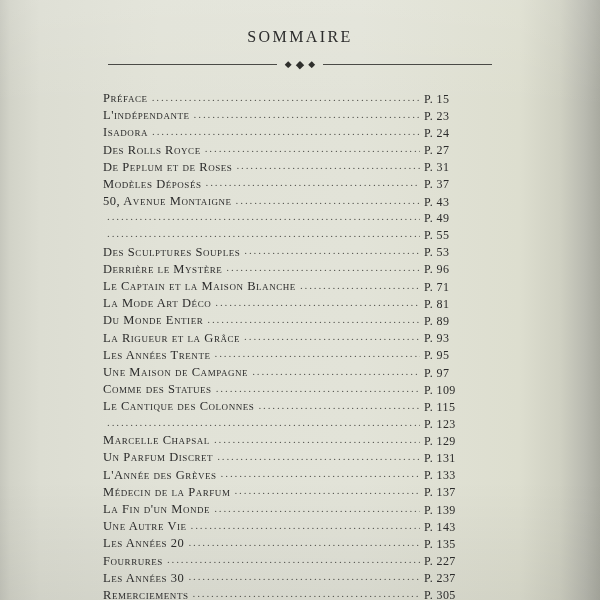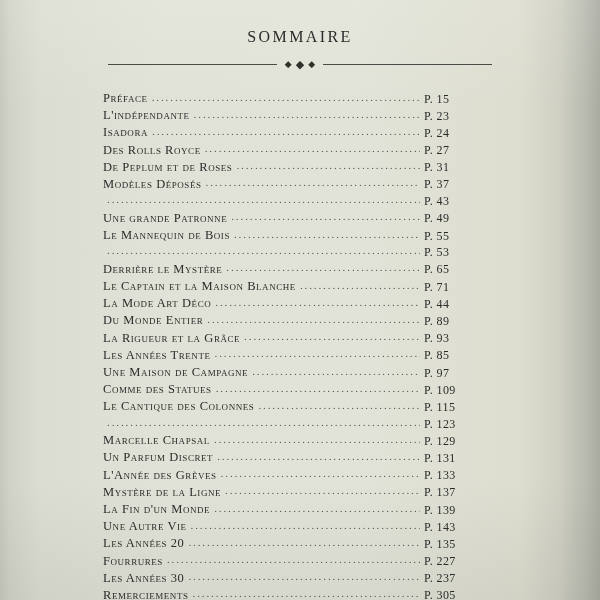--- a/index.html
+++ b/index.html
@@ -177,66 +177,66 @@
           <span class="toc-label">De Peplum et de Roses</span>
           <span class="toc-dots">........................................................................................................................</span>
           <span class="toc-page">P. 31</span>
         </li>
         <li class="toc-row">
           <span class="toc-label">Modèles Déposés</span>
           <span class="toc-dots">........................................................................................................................</span>
           <span class="toc-page">P. 37</span>
         </li>
         <li class="toc-row">
+          <span class="toc-label">50, Avenue Montaigne</span>
           <span class="toc-dots">........................................................................................................................</span>
           <span class="toc-page">P. 43</span>
         </li>
         <li class="toc-row">
-          <span class="toc-label">Une grande Patronne</span>
           <span class="toc-dots">........................................................................................................................</span>
           <span class="toc-page">P. 49</span>
         </li>
         <li class="toc-row">
-          <span class="toc-label">Le Mannequin de Bois</span>
           <span class="toc-dots">........................................................................................................................</span>
           <span class="toc-page">P. 55</span>
         </li>
         <li class="toc-row">
+          <span class="toc-label">Des Sculptures Souples</span>
           <span class="toc-dots">........................................................................................................................</span>
           <span class="toc-page">P. 53</span>
         </li>
         <li class="toc-row">
           <span class="toc-label">Derrière le Mystère</span>
           <span class="toc-dots">........................................................................................................................</span>
-          <span class="toc-page">P. 65</span>
+          <span class="toc-page">P. 96</span>
         </li>
         <li class="toc-row">
           <span class="toc-label">Le Captain et la Maison Blanche</span>
           <span class="toc-dots">........................................................................................................................</span>
           <span class="toc-page">P. 71</span>
         </li>
         <li class="toc-row">
           <span class="toc-label">La Mode Art Déco</span>
           <span class="toc-dots">........................................................................................................................</span>
-          <span class="toc-page">P. 44</span>
+          <span class="toc-page">P. 81</span>
         </li>
         <li class="toc-row">
           <span class="toc-label">Du Monde Entier</span>
           <span class="toc-dots">........................................................................................................................</span>
           <span class="toc-page">P. 89</span>
         </li>
         <li class="toc-row">
           <span class="toc-label">La Rigueur et la Grâce</span>
           <span class="toc-dots">........................................................................................................................</span>
           <span class="toc-page">P. 93</span>
         </li>
         <li class="toc-row">
           <span class="toc-label">Les Années Trente</span>
           <span class="toc-dots">........................................................................................................................</span>
-          <span class="toc-page">P. 85</span>
+          <span class="toc-page">P. 95</span>
         </li>
         <li class="toc-row">
           <span class="toc-label">Une Maison de Campagne</span>
           <span class="toc-dots">........................................................................................................................</span>
           <span class="toc-page">P. 97</span>
         </li>
         <li class="toc-row">
           <span class="toc-label">Comme des Statues</span>
           <span class="toc-dots">........................................................................................................................</span>
           <span class="toc-page">P. 109</span>
@@ -259,21 +259,21 @@
           <span class="toc-label">Un Parfum Discret</span>
           <span class="toc-dots">........................................................................................................................</span>
           <span class="toc-page">P. 131</span>
         </li>
         <li class="toc-row">
           <span class="toc-label">L'Année des Grèves</span>
           <span class="toc-dots">........................................................................................................................</span>
           <span class="toc-page">P. 133</span>
         </li>
         <li class="toc-row">
-          <span class="toc-label">Mystère de la Ligne</span>
+          <span class="toc-label">Médecin de la Parfum</span>
           <span class="toc-dots">........................................................................................................................</span>
           <span class="toc-page">P. 137</span>
         </li>
         <li class="toc-row">
           <span class="toc-label">La Fin d'un Monde</span>
           <span class="toc-dots">........................................................................................................................</span>
           <span class="toc-page">P. 139</span>
         </li>
         <li class="toc-row">
           <span class="toc-label">Une Autre Vie</span>

